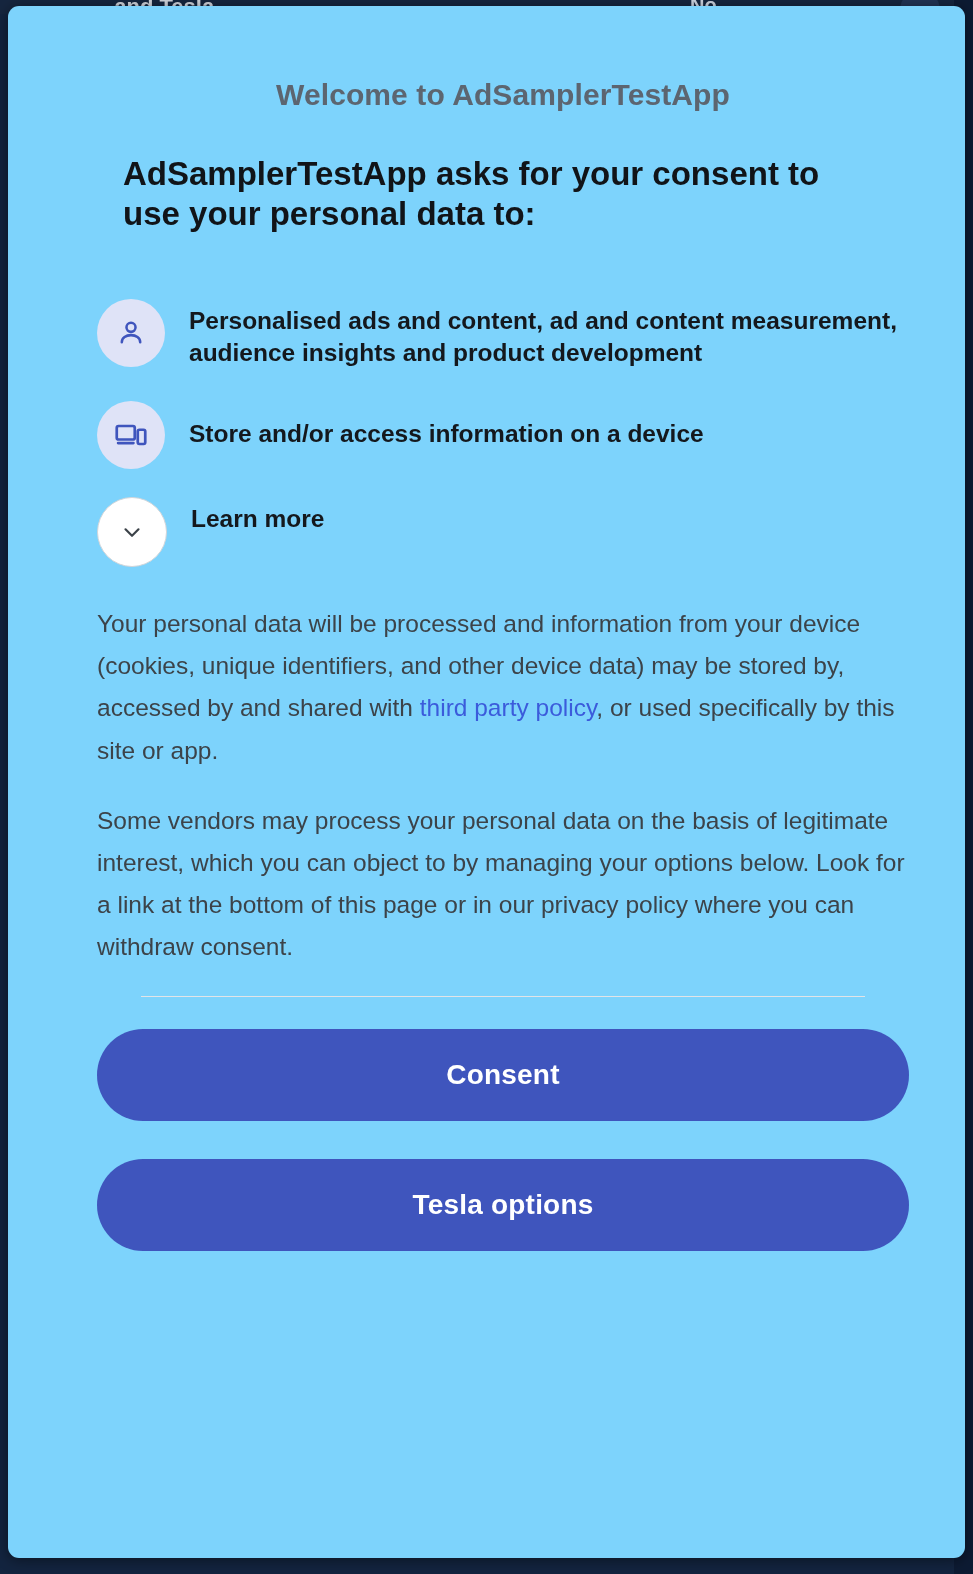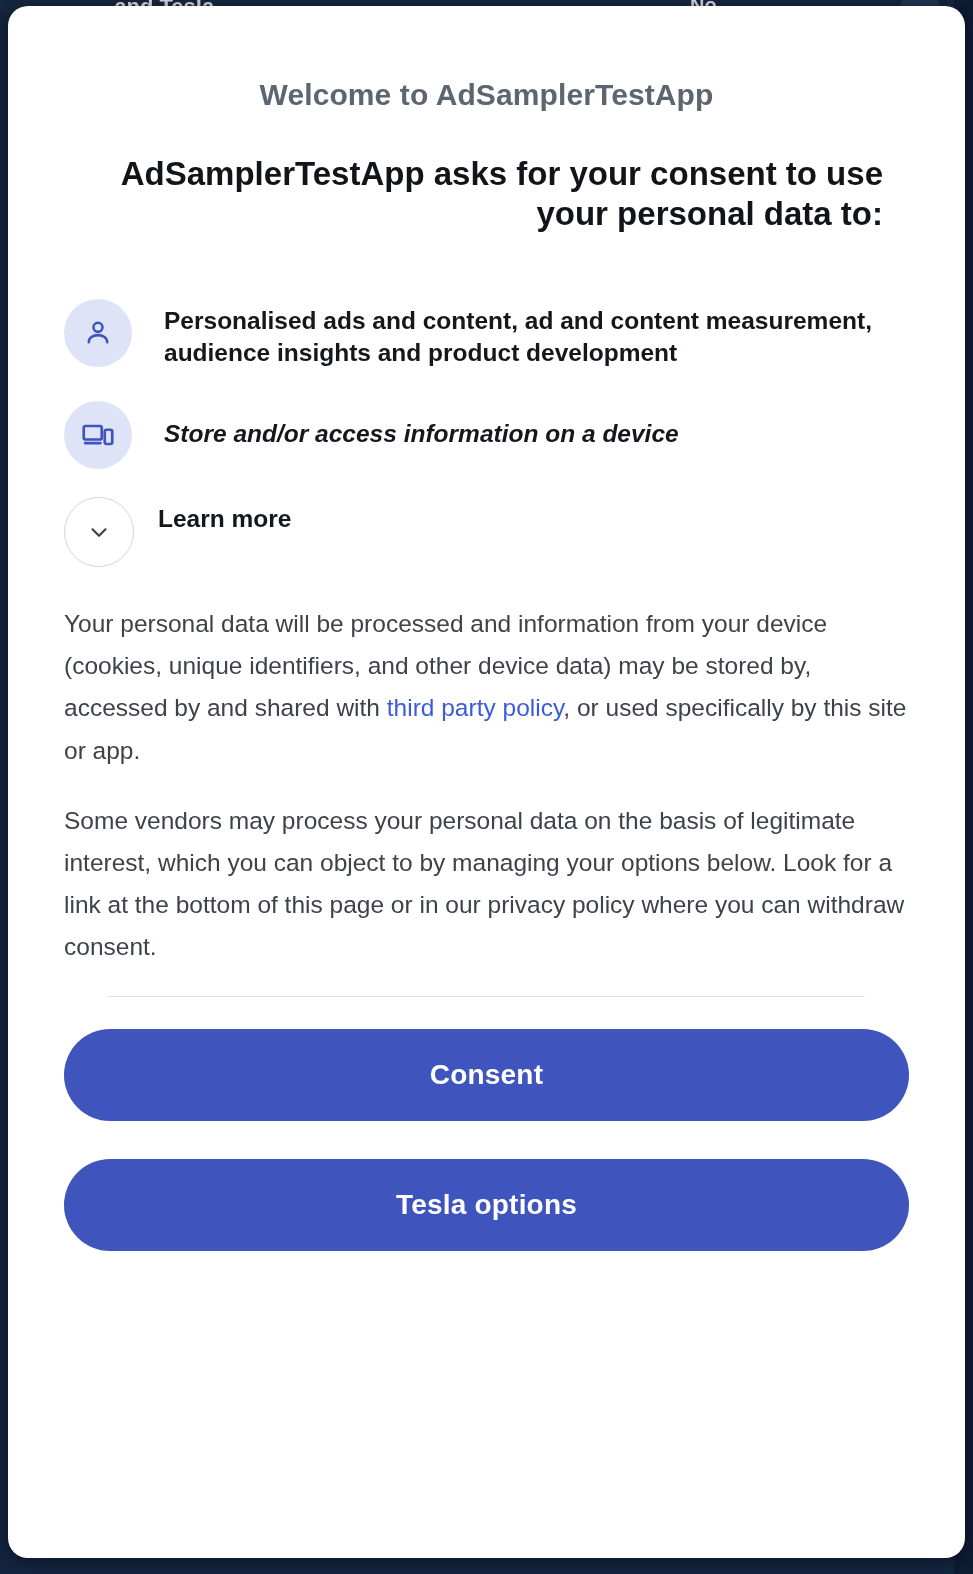--- a/index.html
+++ b/index.html
@@ -53,65 +53,64 @@
     border-radius: 50%;
     background: #223454;
   }
 
   .dialog {
     position: absolute;
     top: 6px;
     left: 8px;
     width: 957px;
     height: 1552px;
-    background: #ffffff;
-    border-radius: 20px;
+    background: #7dd3fc;
+    border-radius: 11px;
     box-shadow: 0 2px 14px rgba(0,0,0,0.45);
     overflow: hidden;
     box-sizing: border-box;
+    padding-left: 33px;
   }
 
   .dialog-inner {
     padding: 0 56px;
     box-sizing: border-box;
     height: 100%;
   }
 
   .welcome-title {
     margin-top: 72px;
     text-align: center;
     font-size: 30px;
     font-weight: bold;
     color: #5c6570;
     letter-spacing: 0.1px;
   }
 
   .consent-heading {
     margin-top: 42px;
-    text-align: right;
+    text-align: left;
     font-size: 33px;
     line-height: 1.22;
     font-weight: bold;
     color: #111418;
     padding: 0 26px;
   }
 
   .purpose-list {
     margin-top: 62px;
   }
   .purpose-row {
     display: flex;
     align-items: flex-start;
     margin-bottom: 30px;
-    gap: 8px;
   }
   .purpose-row.second {
     align-items: center;
     margin-bottom: 26px;
-    font-style: italic;
   }
   .icon-circle {
     flex: 0 0 auto;
     width: 68px;
     height: 68px;
     border-radius: 50%;
     background: #dfe3f7;
     display: flex;
     align-items: center;
     justify-content: center;

